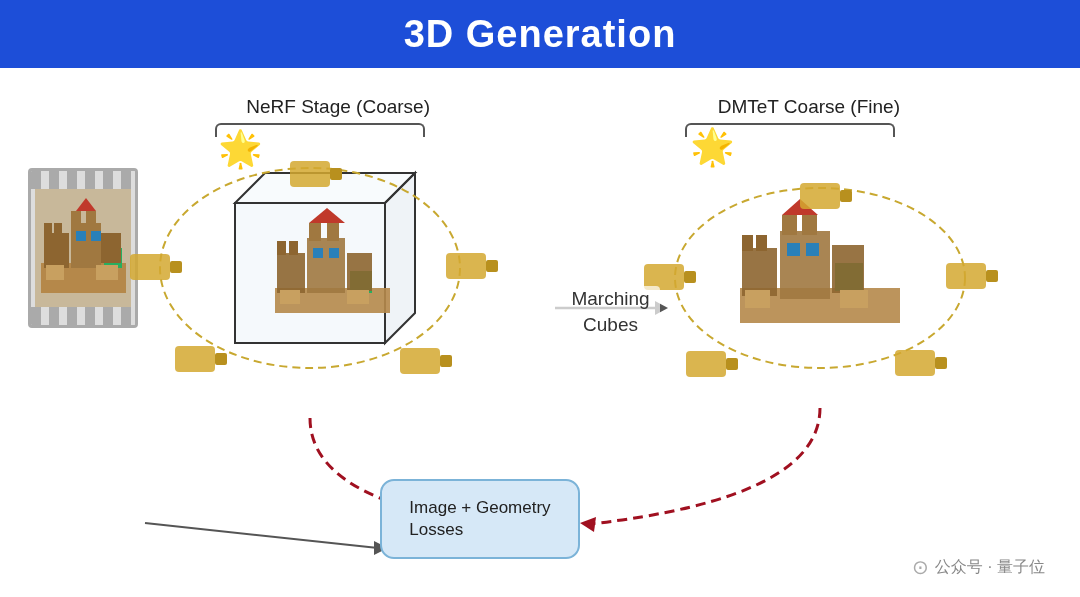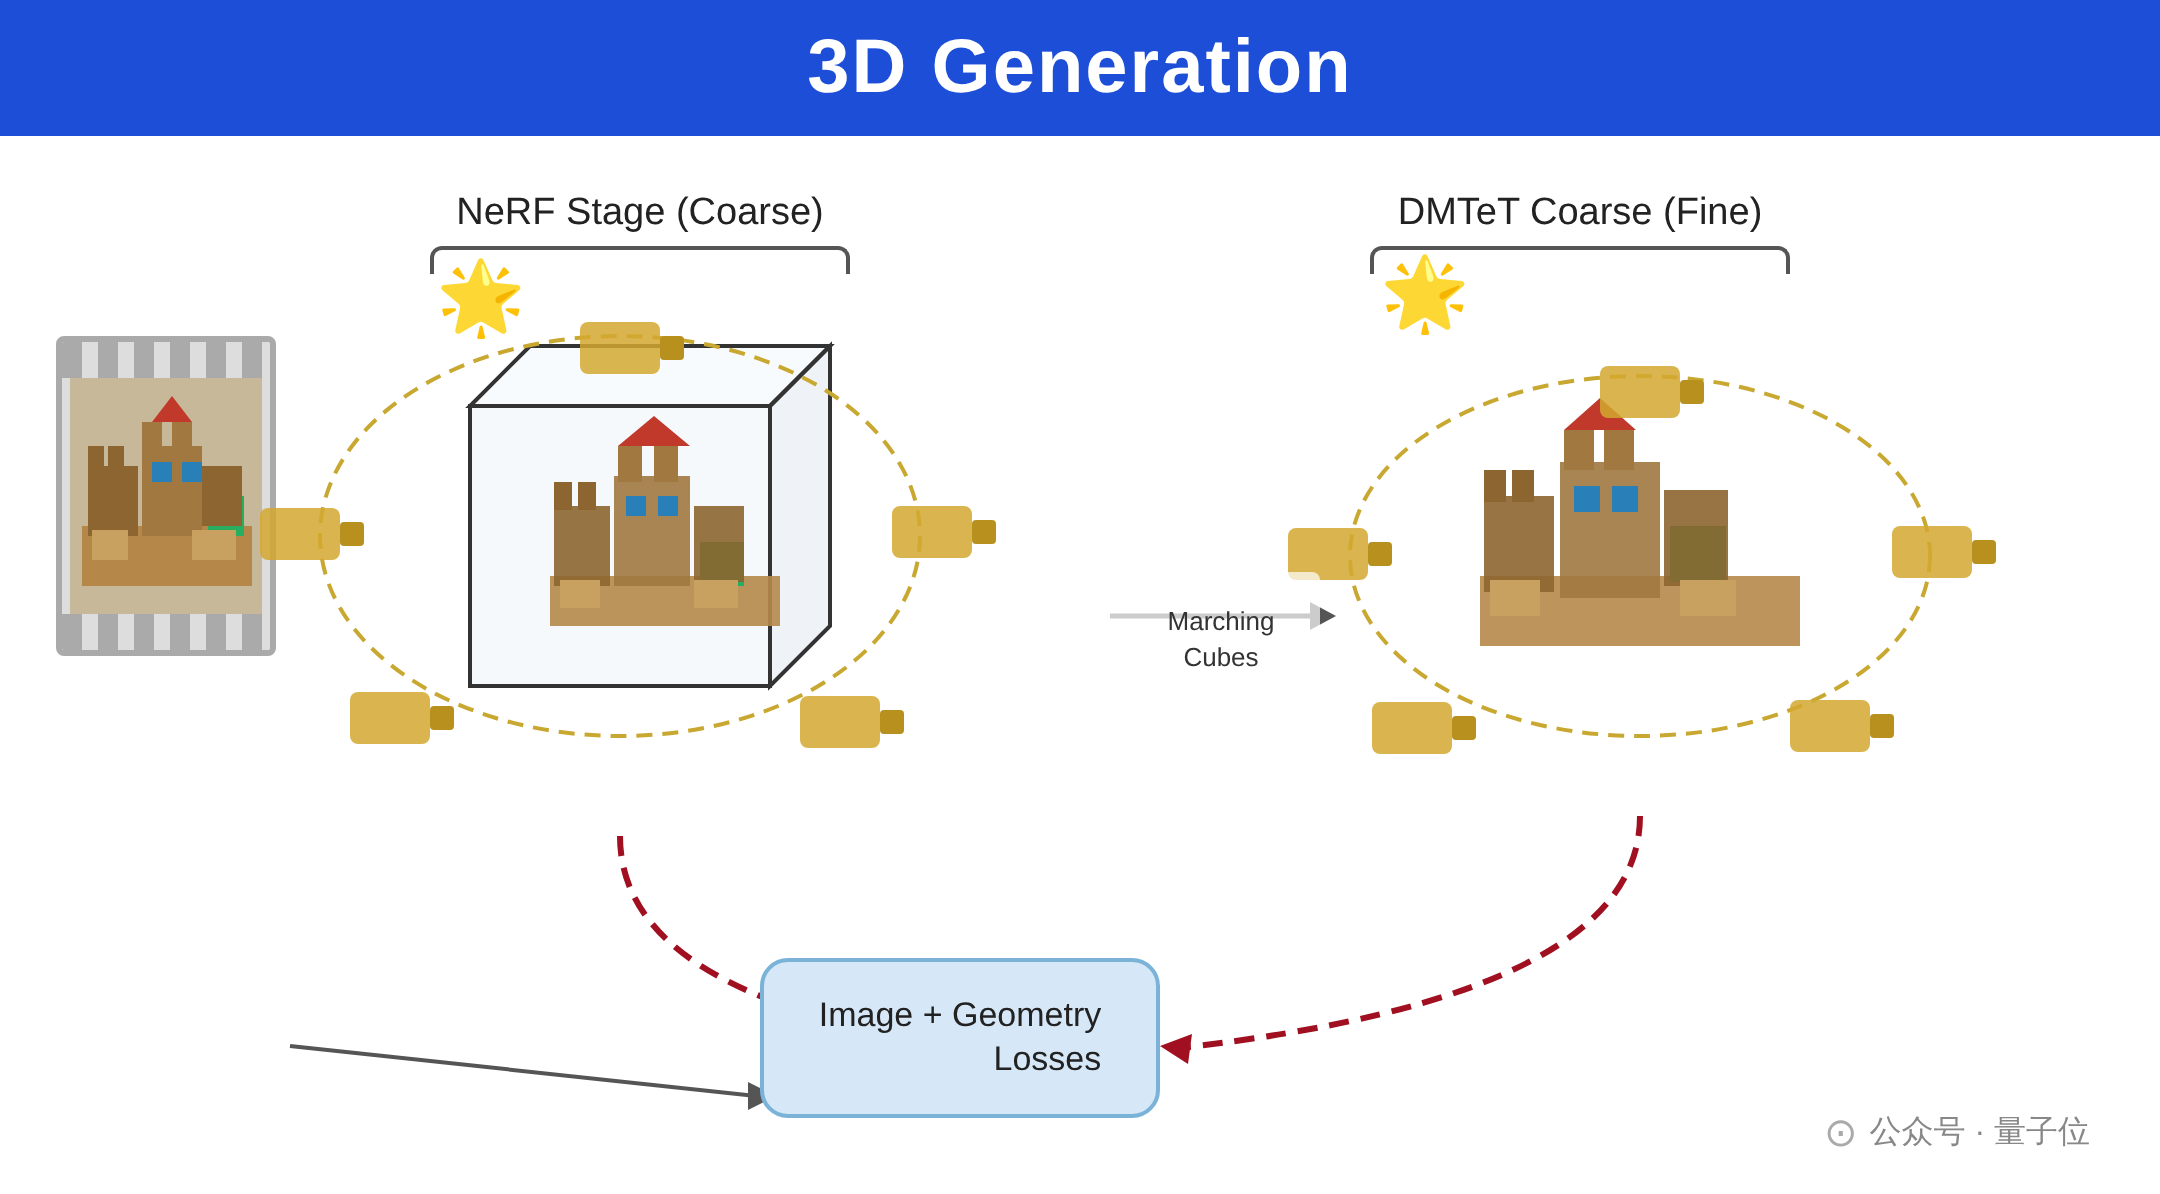--- a/index.html
+++ b/index.html
@@ -37,21 +37,21 @@
       overflow: hidden;
     }
 
     
     .stage-label {
       position: absolute;
       top: 28px;
       font-size: 19px;
       font-weight: normal;
       color: #222;
-      text-align: center;
+      text-align: right;
     }
     .nerf-label { left: 210px; width: 220px; }
     .dmtet-label { left: 680px; width: 220px; }
 
     
     .brace {
       position: absolute;
       top: 55px;
       border: 2.5px solid #555;
       border-bottom: none;
@@ -123,21 +123,21 @@
       left: 380px;
       bottom: 38px;
       width: 200px;
       height: 80px;
       background: #d6e8f7;
       border: 2px solid #7bb3d8;
       border-radius: 14px;
       display: flex;
       align-items: center;
       justify-content: center;
-      text-align: right;
+      text-align: left;
       font-size: 17px;
       color: #222;
       line-height: 1.3;
     }
 
     
     .marching-label {
       position: absolute;
       left: 560px;
       top: 220px;
@@ -335,21 +335,21 @@
 
     <path d="M820,340 Q820,430 590,456" fill="none" stroke="#a01020" stroke-width="3" stroke-dasharray="10,6"></path>
     <polygon points="596,449 580,455 594,464" fill="#a01020"></polygon>
 
     <line x1="145" y1="455" x2="378" y2="480" stroke="#555" stroke-width="2"></line>
     <polygon points="374,473 388,480 374,487" fill="#555"></polygon>
 
     <rect x="555" y="218" width="105" height="42" rx="4" fill="white" opacity="0.7"></rect>
   </svg>
 
-  <div class="marching-label" style="left:558px; top:234px; width:105px; text-align:center; font-size:13px; color:#333; line-height:1.35;">
+  <div class="marching-label" style="left:558px; top:218px; width:105px; text-align:center; font-size:19px; color:#333; line-height:1.35;">
     <span>Marching<br>Cubes</span>
   </div>
 
   <div class="loss-box">
     <span style="white-space:pre-line;">Image + Geometry
 Losses</span>
   </div>
 
   <div class="watermark">
     <span class="watermark-icon">⊙</span>

